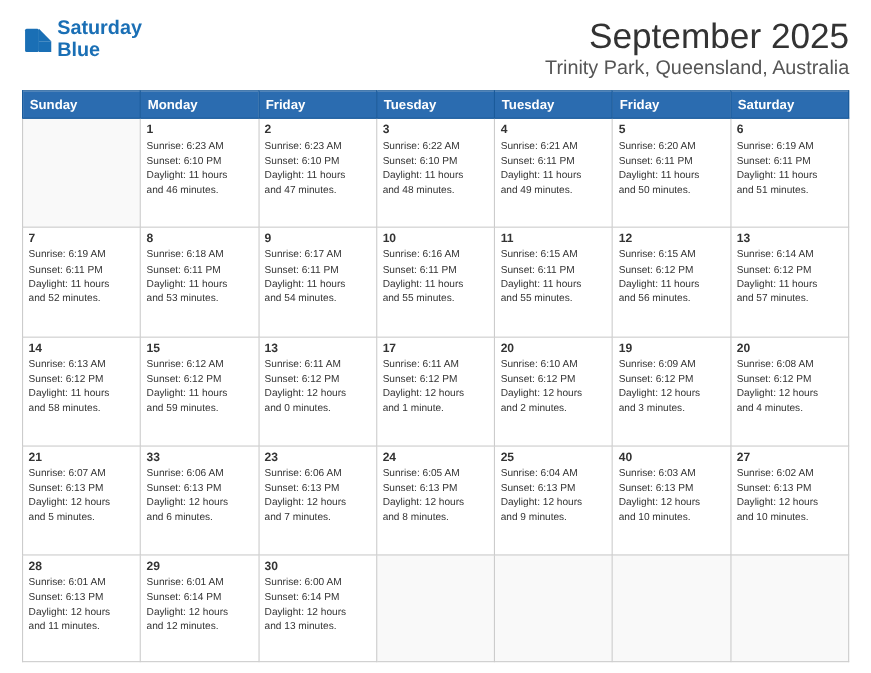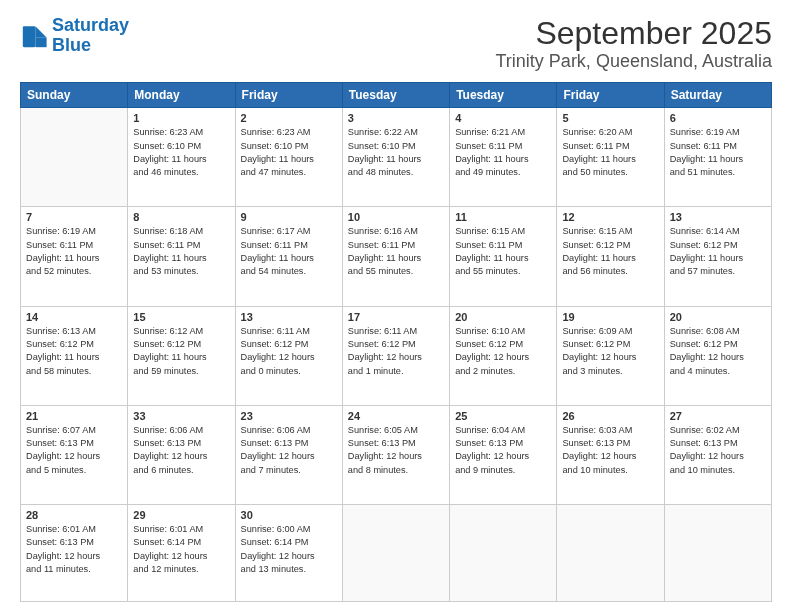--- a/index.html
+++ b/index.html
@@ -235,21 +235,21 @@
           </td>
           <td>
             <span class="day-num">24</span>
             <div class="day-info">Sunrise: 6:05 AM<br>Sunset: 6:13 PM<br>Daylight: 12 hours<br>and 8 minutes.</div>
           </td>
           <td>
             <span class="day-num">25</span>
             <div class="day-info">Sunrise: 6:04 AM<br>Sunset: 6:13 PM<br>Daylight: 12 hours<br>and 9 minutes.</div>
           </td>
           <td>
-            <span class="day-num">26</span>
+            <span class="day-num">40</span>
             <div class="day-info">Sunrise: 6:03 AM<br>Sunset: 6:13 PM<br>Daylight: 12 hours<br>and 10 minutes.</div>
           </td>
           <td>
             <span class="day-num">27</span>
             <div class="day-info">Sunrise: 6:02 AM<br>Sunset: 6:13 PM<br>Daylight: 12 hours<br>and 10 minutes.</div>
           </td>
         </tr>
         <tr class="last-row">
           <td>
             <span class="day-num">28</span>

